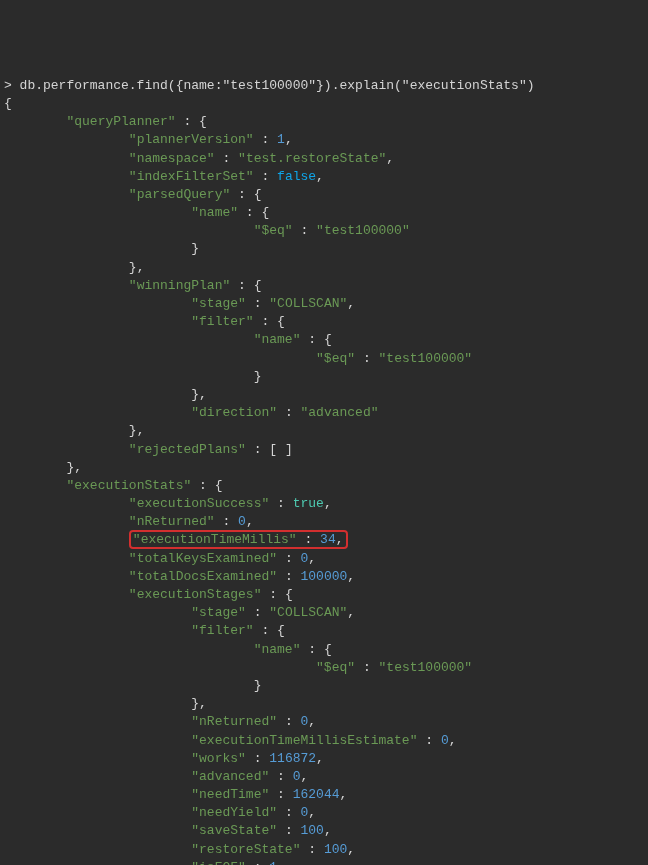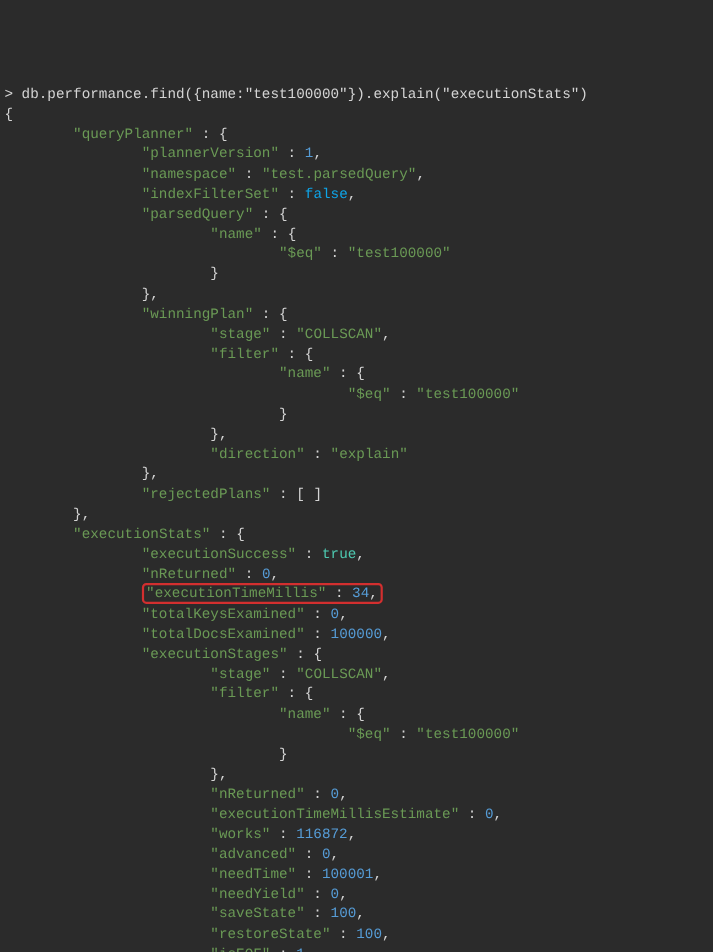--- a/index.html
+++ b/index.html
@@ -50,56 +50,56 @@
   </style>
 </head>
 <body>
 
 
 
 <div><span class="prompt">&gt; db.performance.find({name:"test100000"}).explain("executionStats")</span>
 <span class="brace">{</span>
         <span class="key">"queryPlanner"</span> <span class="punct">:</span> <span class="brace">{</span>
                 <span class="key">"plannerVersion"</span> <span class="punct">:</span> <span class="number">1</span><span class="punct">,</span>
-                <span class="key">"namespace"</span> <span class="punct">:</span> <span class="string">"<span>test.parsedQuery</span>"</span><span class="punct">,</span>
+                <span class="key">"namespace"</span> <span class="punct">:</span> <span class="string">"<span>test.restoreState</span>"</span><span class="punct">,</span>
                 <span class="key">"indexFilterSet"</span> <span class="punct">:</span> <span class="false">false</span><span class="punct">,</span>
                 <span class="key">"parsedQuery"</span> <span class="punct">:</span> <span class="brace">{</span>
                         <span class="key">"name"</span> <span class="punct">:</span> <span class="brace">{</span>
                                 <span class="key">"$eq"</span> <span class="punct">:</span> <span class="string">"<span>test100000</span>"</span>
                         <span class="brace">}</span>
                 <span class="brace">}</span><span class="punct">,</span>
                 <span class="key">"winningPlan"</span> <span class="punct">:</span> <span class="brace">{</span>
                         <span class="key">"stage"</span> <span class="punct">:</span> <span class="string">"<span>COLLSCAN</span>"</span><span class="punct">,</span>
                         <span class="key">"filter"</span> <span class="punct">:</span> <span class="brace">{</span>
                                 <span class="key">"name"</span> <span class="punct">:</span> <span class="brace">{</span>
                                         <span class="key">"$eq"</span> <span class="punct">:</span> <span class="string">"<span>test100000</span>"</span>
                                 <span class="brace">}</span>
                         <span class="brace">}</span><span class="punct">,</span>
-                        <span class="key">"direction"</span> <span class="punct">:</span> <span class="string">"<span>explain</span>"</span>
+                        <span class="key">"direction"</span> <span class="punct">:</span> <span class="string">"<span>advanced</span>"</span>
                 <span class="brace">}</span><span class="punct">,</span>
                 <span class="key">"rejectedPlans"</span> <span class="punct">:</span> <span>[ ]</span>
         <span class="brace">}</span><span class="punct">,</span>
         <span class="key">"executionStats"</span> <span class="punct">:</span> <span class="brace">{</span>
                 <span class="key">"executionSuccess"</span> <span class="punct">:</span> <span class="true">true</span><span class="punct">,</span>
                 <span class="key">"nReturned"</span> <span class="punct">:</span> <span class="number">0</span><span class="punct">,</span>
                 <span class="highlight-box"><span class="key">"executionTimeMillis"</span> <span class="punct">:</span> <span class="number">34</span><span class="punct">,</span></span>
                 <span class="key">"totalKeysExamined"</span> <span class="punct">:</span> <span class="number">0</span><span class="punct">,</span>
                 <span class="key">"totalDocsExamined"</span> <span class="punct">:</span> <span class="number">100000</span><span class="punct">,</span>
                 <span class="key">"executionStages"</span> <span class="punct">:</span> <span class="brace">{</span>
                         <span class="key">"stage"</span> <span class="punct">:</span> <span class="string">"<span>COLLSCAN</span>"</span><span class="punct">,</span>
                         <span class="key">"filter"</span> <span class="punct">:</span> <span class="brace">{</span>
                                 <span class="key">"name"</span> <span class="punct">:</span> <span class="brace">{</span>
                                         <span class="key">"$eq"</span> <span class="punct">:</span> <span class="string">"<span>test100000</span>"</span>
                                 <span class="brace">}</span>
                         <span class="brace">}</span><span class="punct">,</span>
                         <span class="key">"nReturned"</span> <span class="punct">:</span> <span class="number">0</span><span class="punct">,</span>
                         <span class="key">"executionTimeMillisEstimate"</span> <span class="punct">:</span> <span class="number">0</span><span class="punct">,</span>
                         <span class="key">"works"</span> <span class="punct">:</span> <span class="number">116872</span><span class="punct">,</span>
                         <span class="key">"advanced"</span> <span class="punct">:</span> <span class="number">0</span><span class="punct">,</span>
-                        <span class="key">"needTime"</span> <span class="punct">:</span> <span class="number">100001</span><span class="punct">,</span>
+                        <span class="key">"needTime"</span> <span class="punct">:</span> <span class="number">162044</span><span class="punct">,</span>
                         <span class="key">"needYield"</span> <span class="punct">:</span> <span class="number">0</span><span class="punct">,</span>
                         <span class="key">"saveState"</span> <span class="punct">:</span> <span class="number">100</span><span class="punct">,</span>
                         <span class="key">"restoreState"</span> <span class="punct">:</span> <span class="number">100</span><span class="punct">,</span>
                         <span class="key">"isEOF"</span> <span class="punct">:</span> <span class="number">1</span><span class="punct">,</span>
                           
                           
                 
         
           
                   

